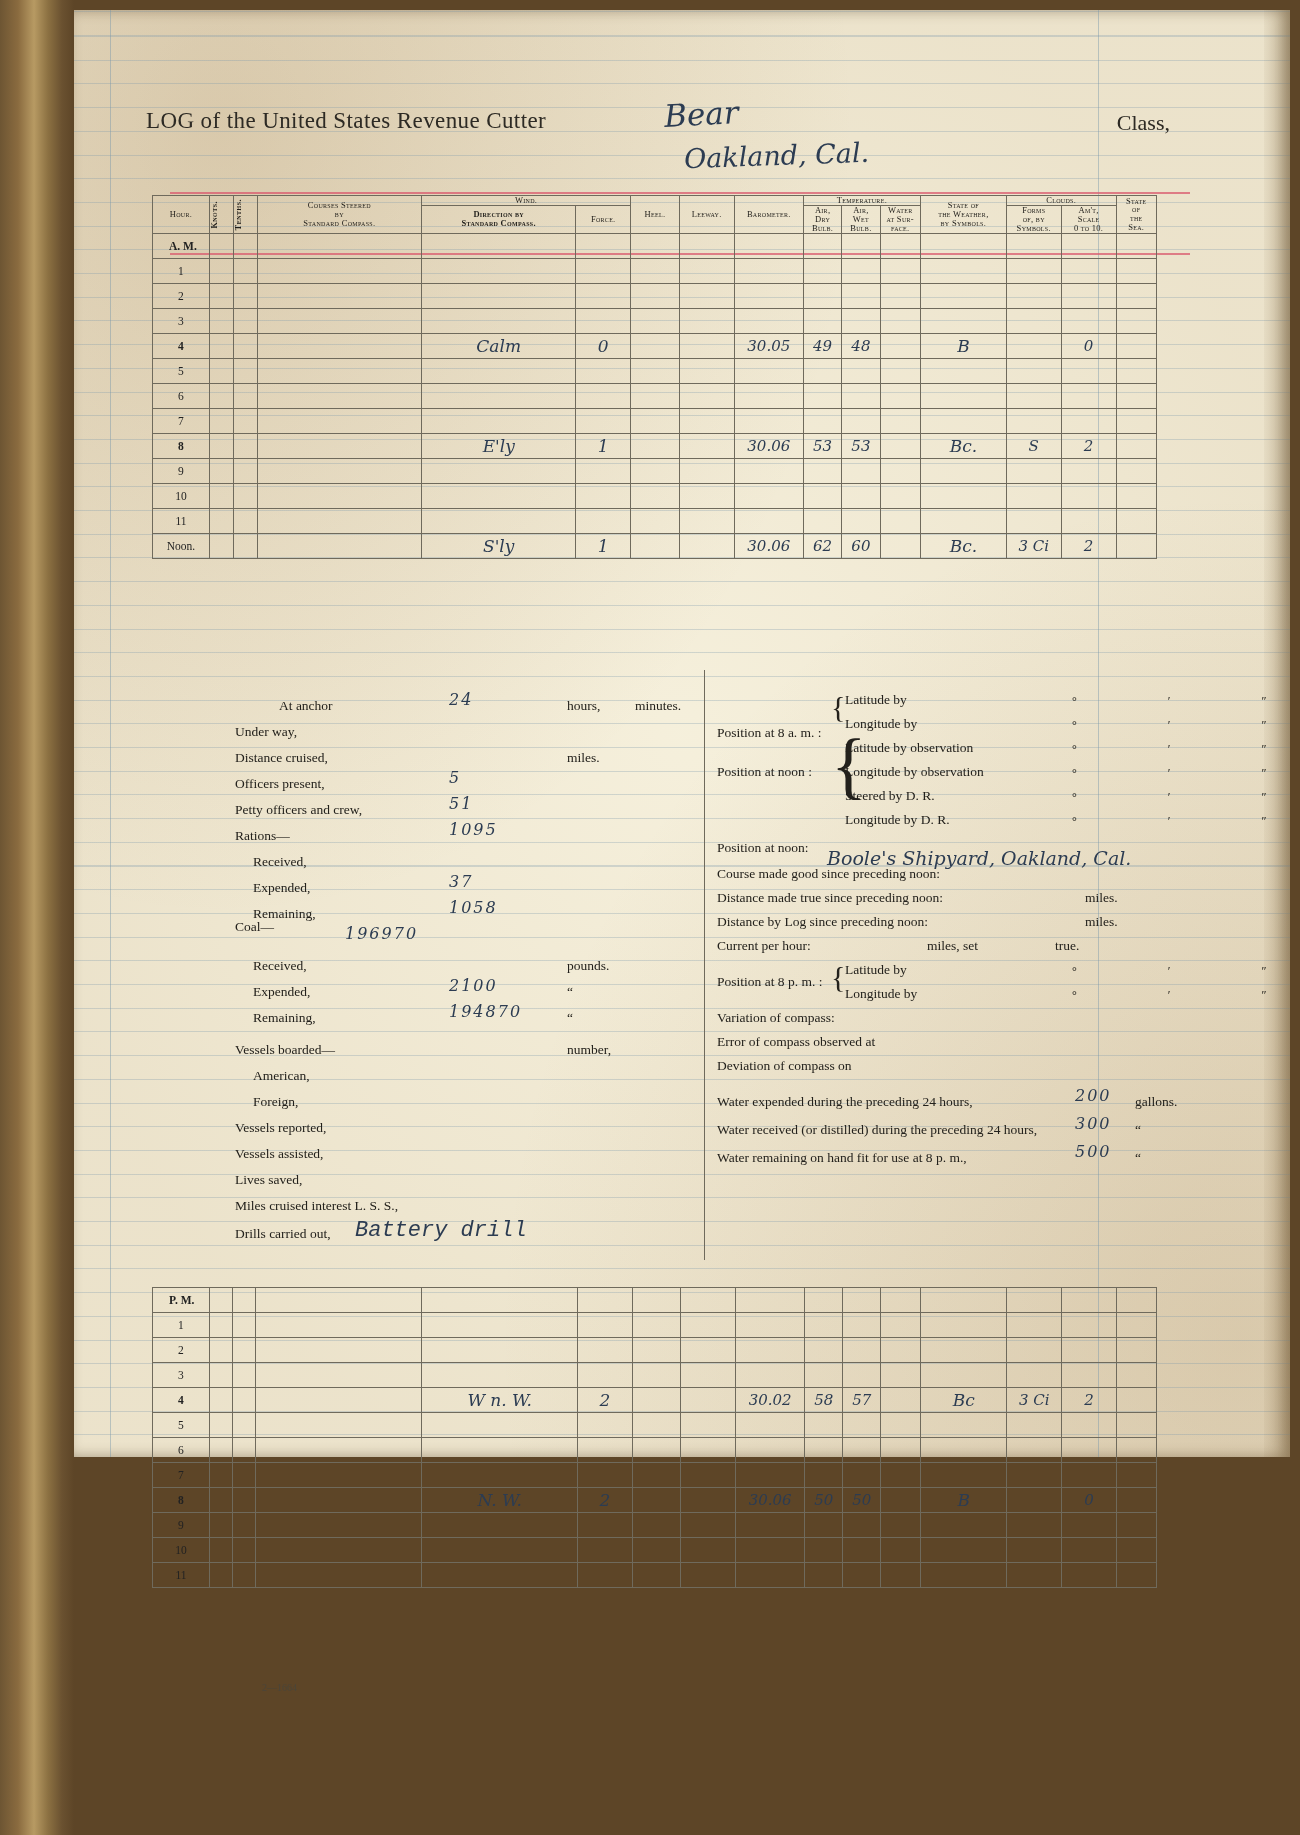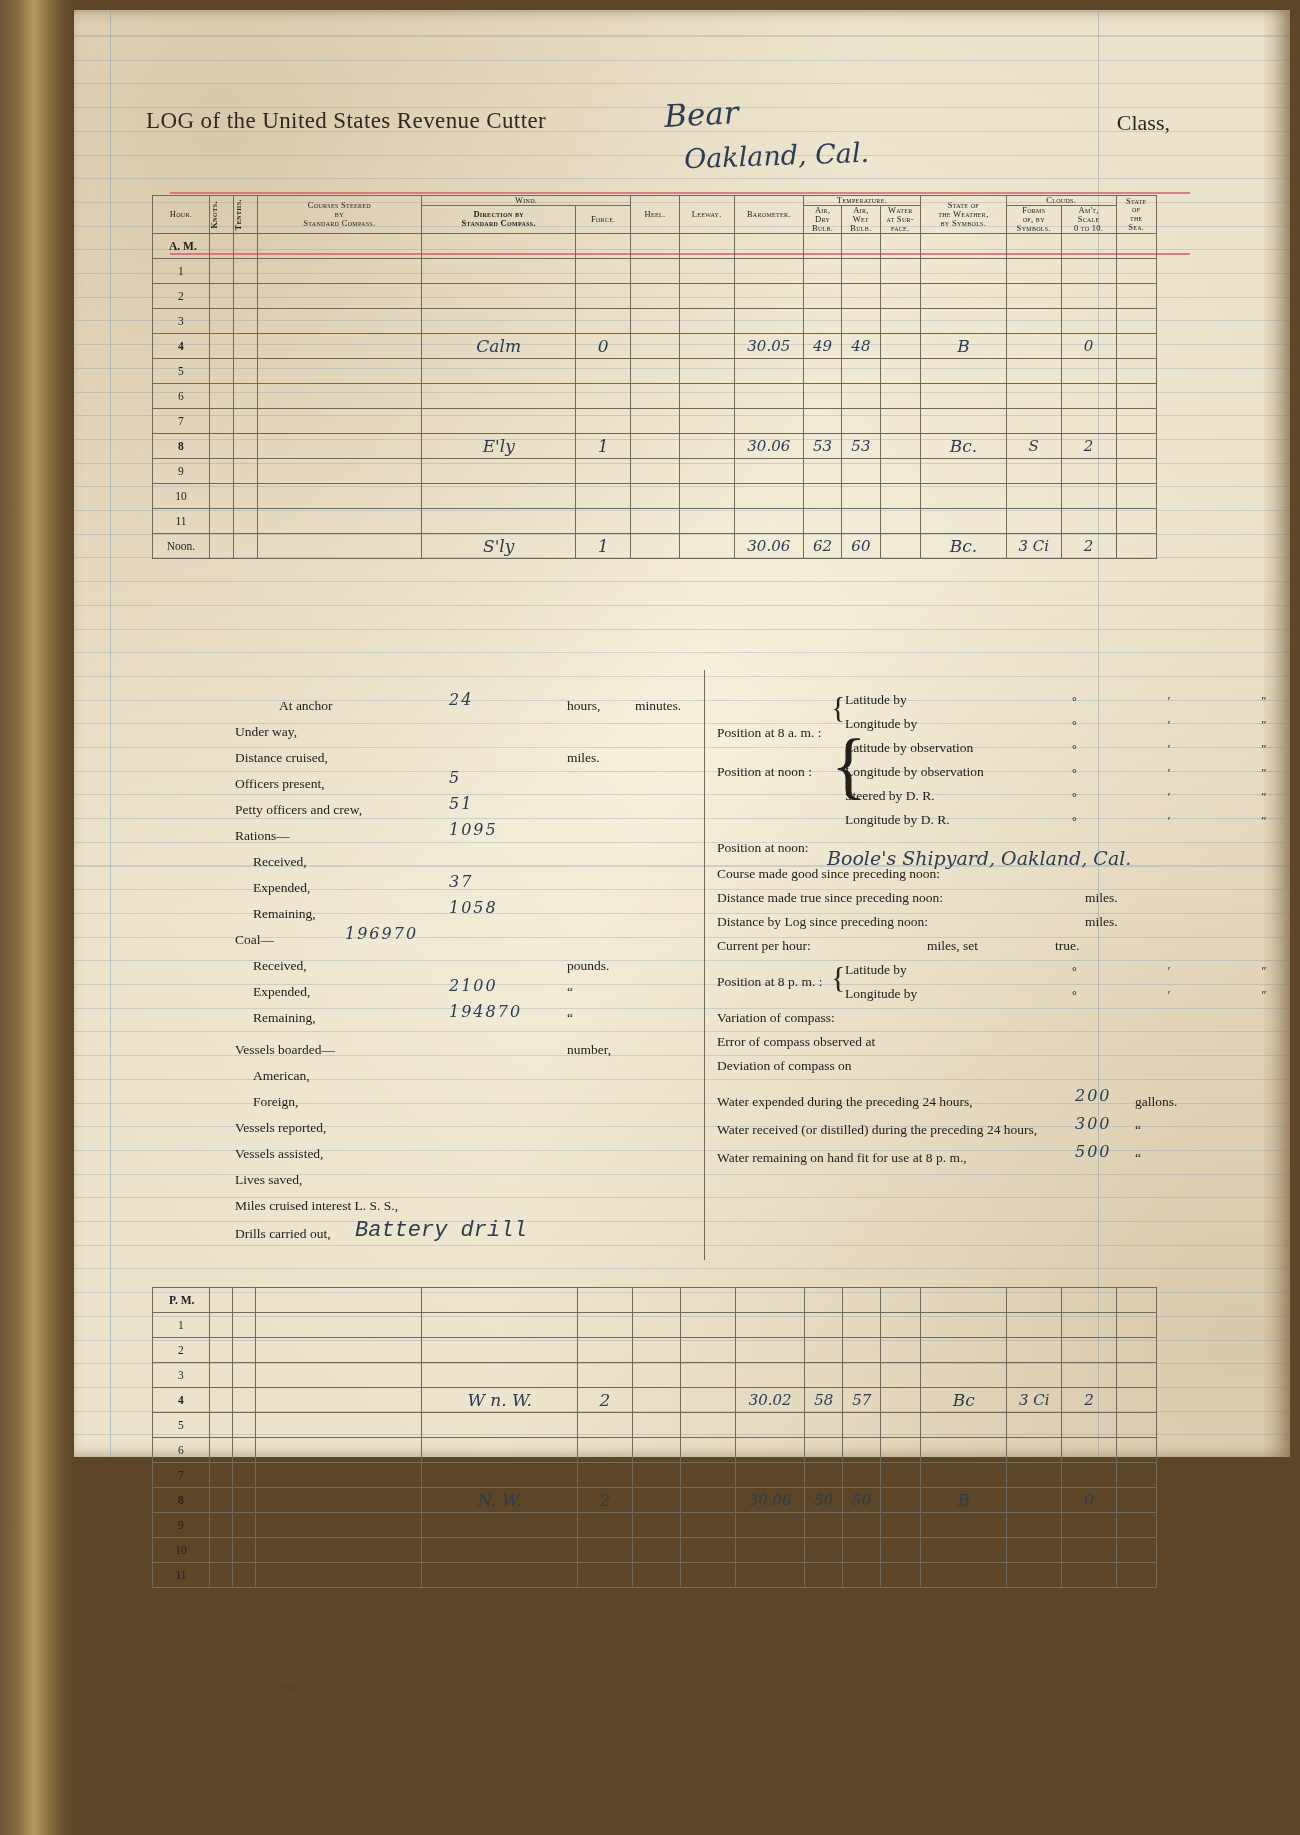--- a/index.html
+++ b/index.html
@@ -399,21 +399,21 @@
           <div class="val" style="left:222px;top:98px;">5</div>
           <div class="line" style="left:8px;top:132px;">Petty officers and crew,</div>
           <div class="val" style="left:222px;top:124px;">51</div>
           <div class="line" style="left:8px;top:158px;">Rations—</div>
           <div class="val" style="left:222px;top:150px;">1095</div>
           <div class="line" style="left:26px;top:184px;">Received,</div>
           <div class="line" style="left:26px;top:210px;">Expended,</div>
           <div class="val" style="left:222px;top:202px;">37</div>
           <div class="line" style="left:26px;top:236px;">Remaining,</div>
           <div class="val" style="left:222px;top:228px;">1058</div>
-          <div class="line" style="left:8px;top:262px;">Coal—</div>
+          <div class="line" style="left:8px;top:249px;">Coal—</div>
           <div class="val" style="left:118px;top:254px;">196970</div>
           <div class="line" style="left:26px;top:288px;">Received,</div>
           <div class="line" style="left:340px;top:288px;">pounds.</div>
           <div class="line" style="left:26px;top:314px;">Expended,</div>
           <div class="val" style="left:222px;top:306px;">2100</div>
           <div class="line" style="left:340px;top:314px;">“</div>
           <div class="line" style="left:26px;top:340px;">Remaining,</div>
           <div class="val" style="left:222px;top:332px;">194870</div>
           <div class="line" style="left:340px;top:340px;">“</div>
           <div class="line" style="left:8px;top:372px;">Vessels boarded—</div>

